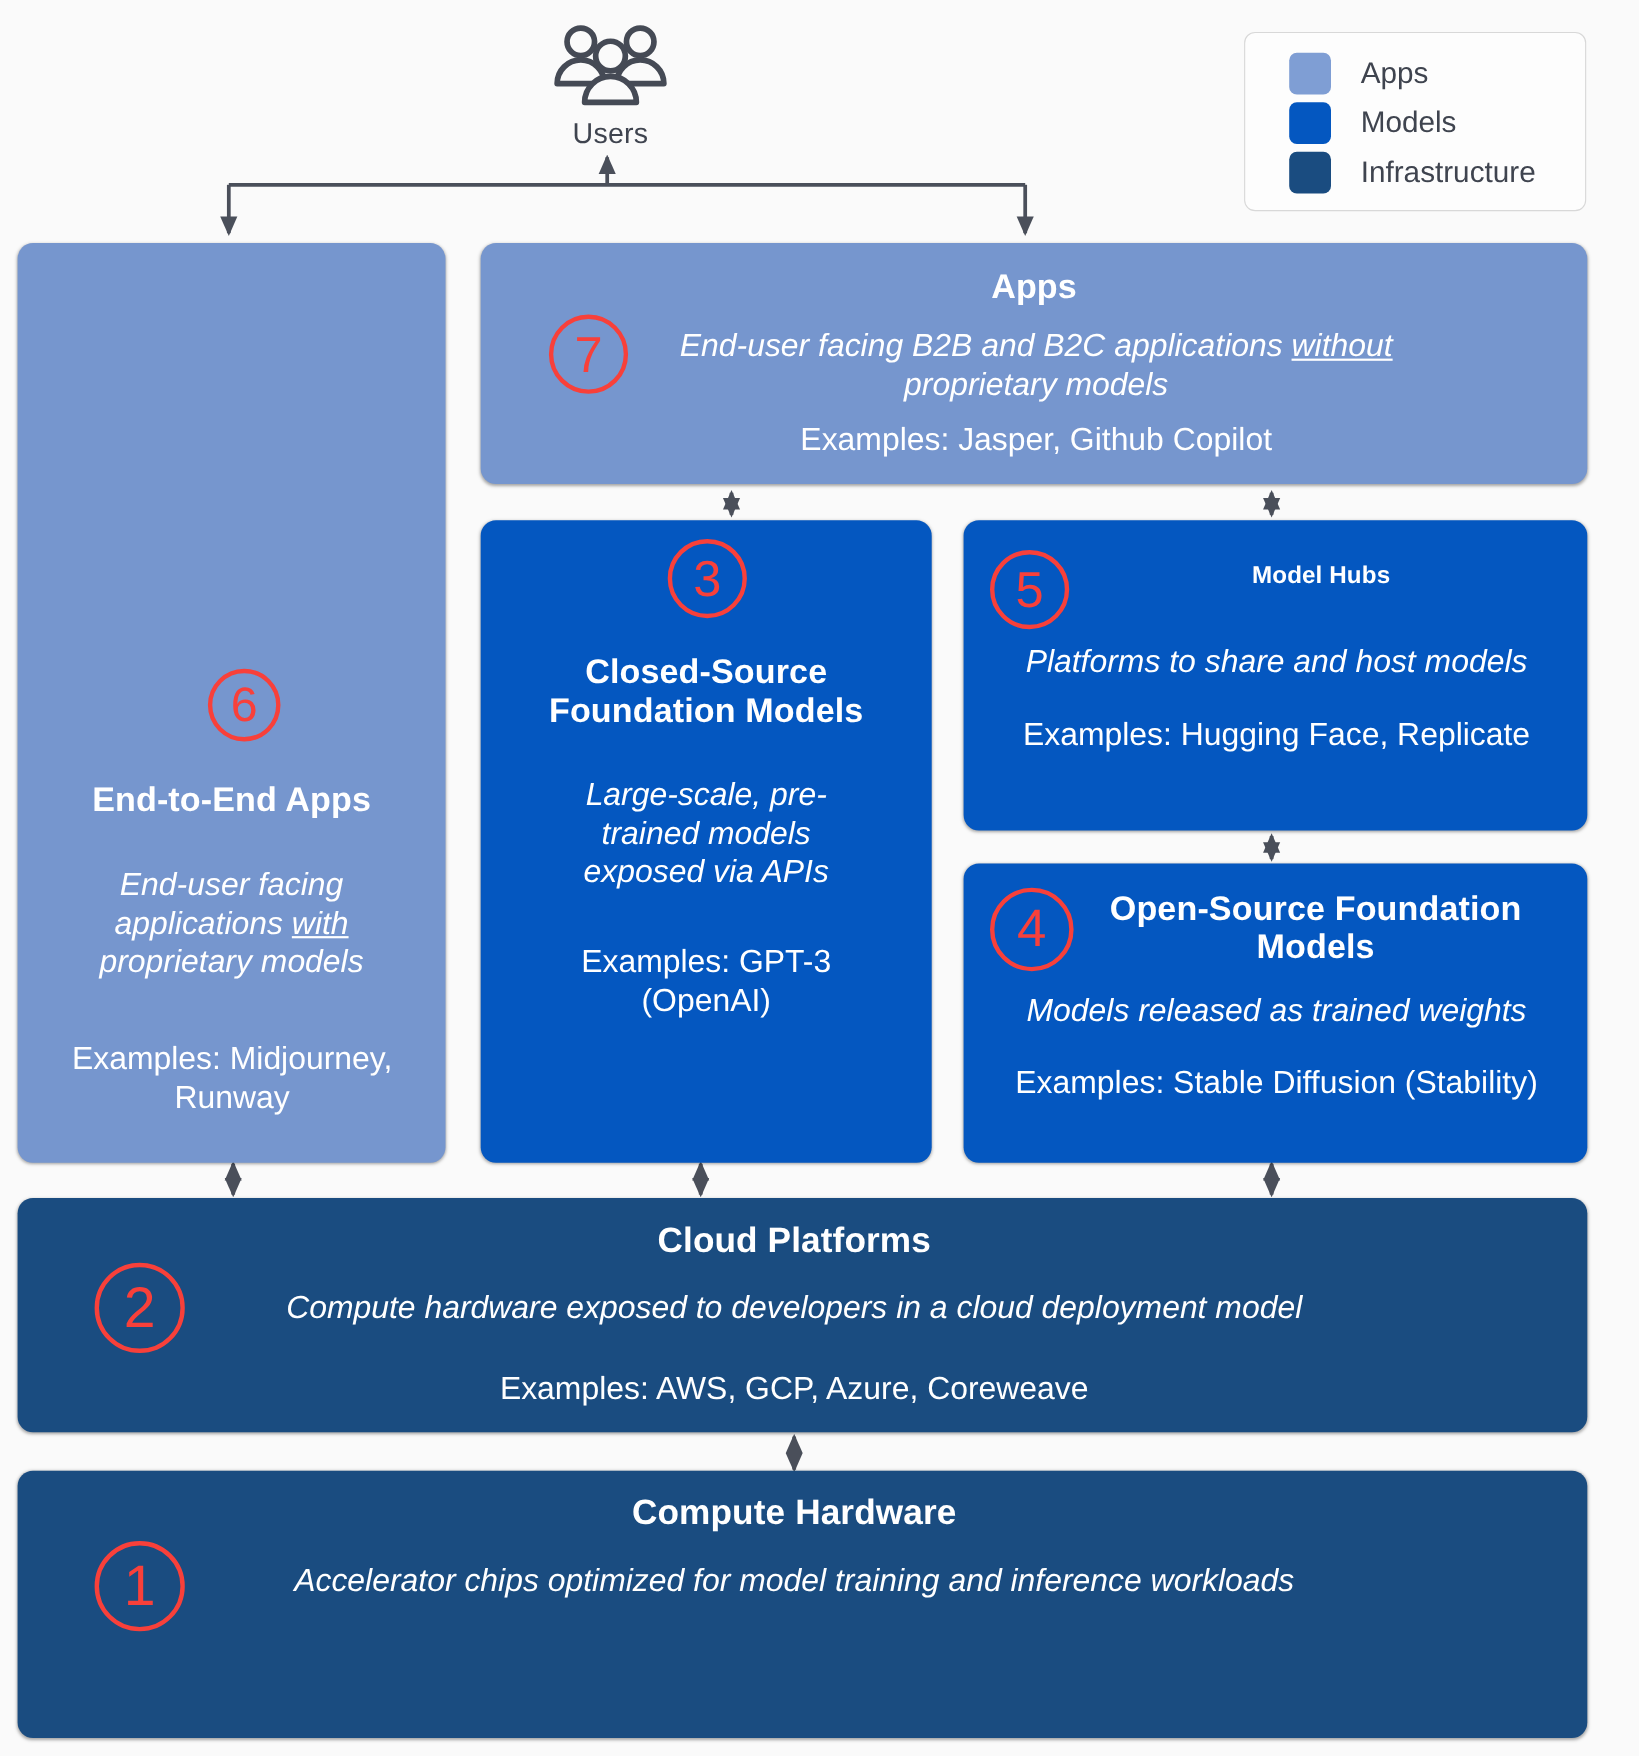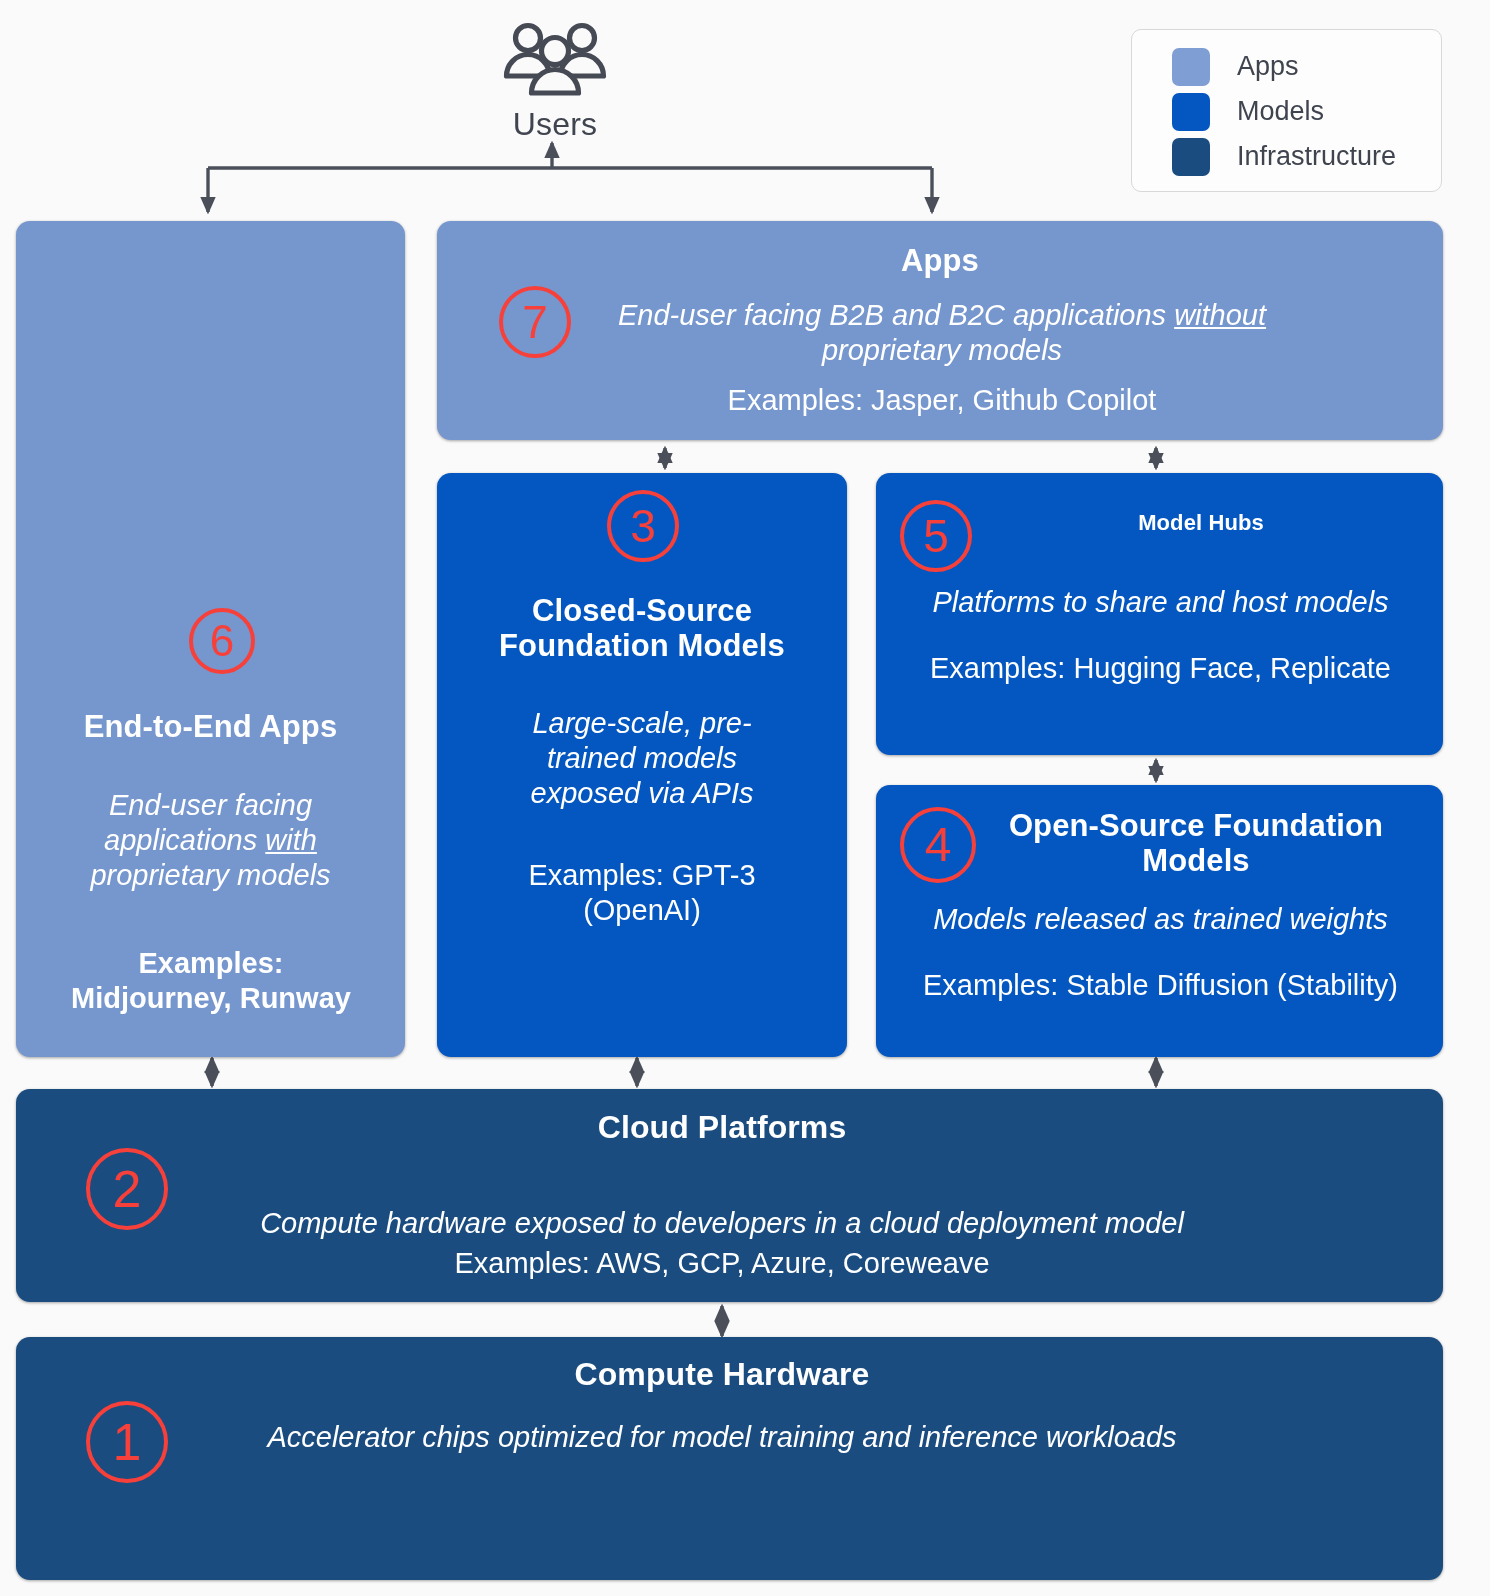--- a/index.html
+++ b/index.html
@@ -12,21 +12,21 @@
   #stage { position: relative; width: 1490px; height: 1596px; }
 
   
   .users-node {
     position: absolute; left: 470px; top: 18px;
     width: 170px; text-align: center;
   }
   .users-icon { display:block; margin: 0 auto; }
   .users-label {
     margin-top: 2px;
-    font-size: 32px; color: #3f444f; letter-spacing: .2px;
+    font-size: 26px; color: #3f444f; letter-spacing: .2px;
   }
 
   
   .conn { position: absolute; stroke: #4a4f5a; fill: none; }
 
   
   .box {
     position: absolute;
     border-radius: 14px;
     color: #ffffff;
@@ -133,21 +133,21 @@
     <path d="M1156,1058 L1156,1086" stroke-width="3.4" marker-start="url(#ar)" marker-end="url(#ar)"></path>
 
     <path d="M722,1306 L722,1336" stroke-width="3.4" marker-start="url(#ar)" marker-end="url(#ar)"></path>
   </svg>
 
   <div class="box" style="left:16px;top:221px;width:389px;height:836px;background:#7696ce;">
     <div class="inner">
       <div class="badge" style="left:173px;top:387px;width:66px;height:66px;font-size:44px;">6</div>
       <div class="title" style="position:absolute;left:0;top:488px;width:100%;font-size:31px;">End-to-End Apps</div>
       <div class="desc" style="position:absolute;left:52px;top:567px;width:285px;font-size:29px;"><span>End-user facing applications </span><u>with</u><span> proprietary models</span></div>
-      <div class="examples" style="position:absolute;left:45px;top:725px;width:300px;font-size:29px;font-weight:bold;">Examples: Midjourney, Runway</div>
+      <div class="examples" style="position:absolute;left:45px;top:725px;width:300px;font-size:29px;">Examples: Midjourney, Runway</div>
     </div>
   </div>
 
   <div class="box" style="left:437px;top:221px;width:1006px;height:219px;background:#7696ce;">
     <div class="inner">
       <div class="badge" style="left:62px;top:65px;width:72px;height:72px;font-size:46px;">7</div>
       <div class="title" style="position:absolute;left:0;top:22px;width:100%;font-size:31px;">Apps</div>
       <div class="desc" style="position:absolute;left:160px;top:77px;width:690px;font-size:29px;"><span>End-user facing B2B and B2C applications </span><u>without</u><span> proprietary models</span></div>
       <div class="examples" style="position:absolute;left:160px;top:162px;width:690px;font-size:29px;">Examples: Jasper, Github Copilot</div>
     </div>
@@ -177,21 +177,21 @@
       <div class="title" style="position:absolute;left:110px;top:23px;width:420px;font-size:31px;">Open-Source Foundation Models</div>
       <div class="desc" style="position:absolute;left:18px;top:117px;width:533px;font-size:29px;">Models released as trained weights</div>
       <div class="examples" style="position:absolute;left:18px;top:183px;width:533px;font-size:29px;">Examples: Stable Diffusion (Stability)</div>
     </div>
   </div>
 
   <div class="box" style="left:16px;top:1089px;width:1427px;height:213px;background:#1a4c80;">
     <div class="inner">
       <div class="badge" style="left:70px;top:59px;width:82px;height:82px;font-size:52px;">2</div>
       <div class="title" style="position:absolute;left:0;top:20px;width:1412px;font-size:32px;">Cloud Platforms</div>
-      <div class="desc" style="position:absolute;left:0;top:83px;width:1412px;font-size:29px;margin-top:34px;">Compute hardware exposed to developers in a cloud deployment model</div>
+      <div class="desc" style="position:absolute;left:0;top:83px;width:1412px;font-size:29px;">Compute hardware exposed to developers in a cloud deployment model</div>
       <div class="examples" style="position:absolute;left:0;top:144px;width:1412px;font-size:29px;margin-top:13px;">Examples: AWS, GCP, Azure, Coreweave</div>
     </div>
   </div>
 
   <div class="box" style="left:16px;top:1337px;width:1427px;height:243px;background:#1a4c80;">
     <div class="inner">
       <div class="badge" style="left:70px;top:64px;width:82px;height:82px;font-size:52px;">1</div>
       <div class="title" style="position:absolute;left:0;top:19px;width:1412px;font-size:32px;">Compute Hardware</div>
       <div class="desc" style="position:absolute;left:0;top:83px;width:1412px;font-size:29px;">Accelerator chips optimized for model training and inference workloads</div>
     </div>

